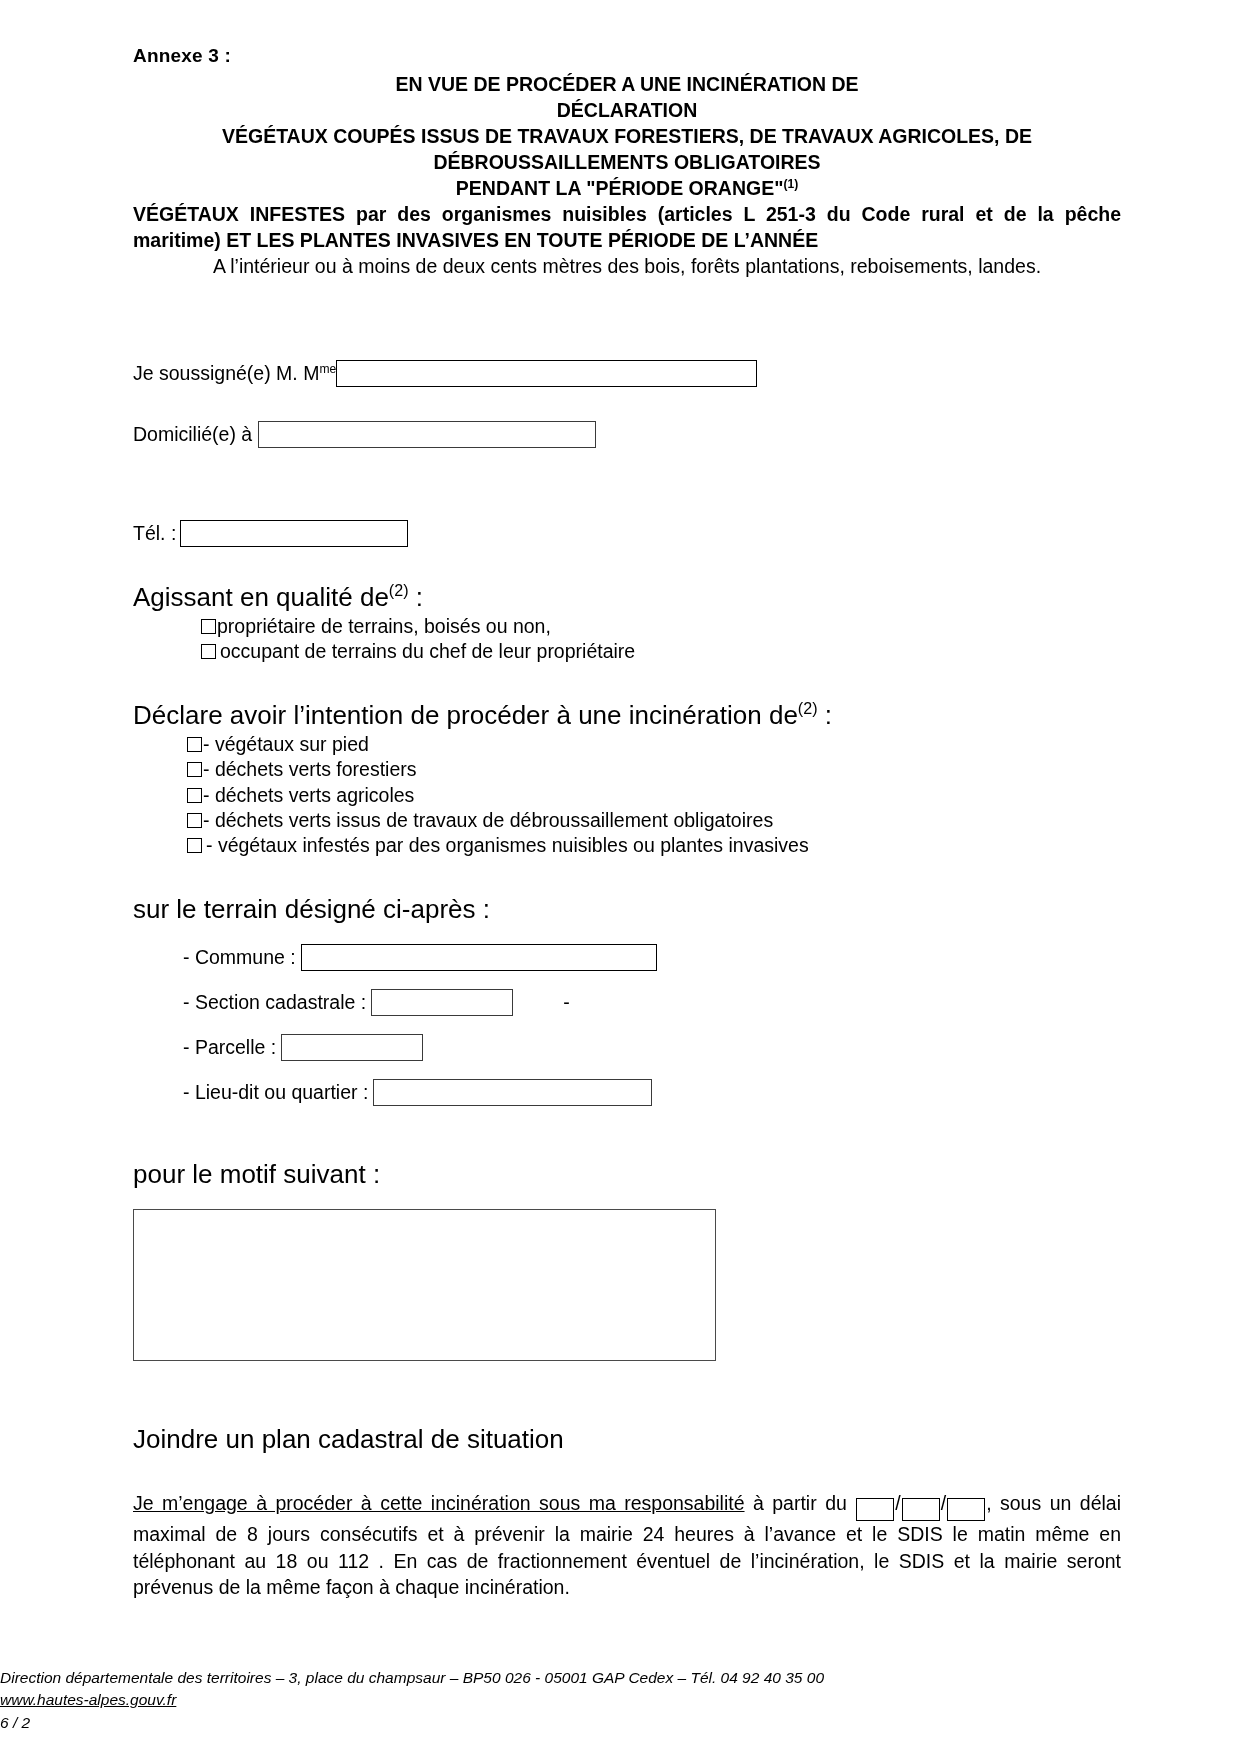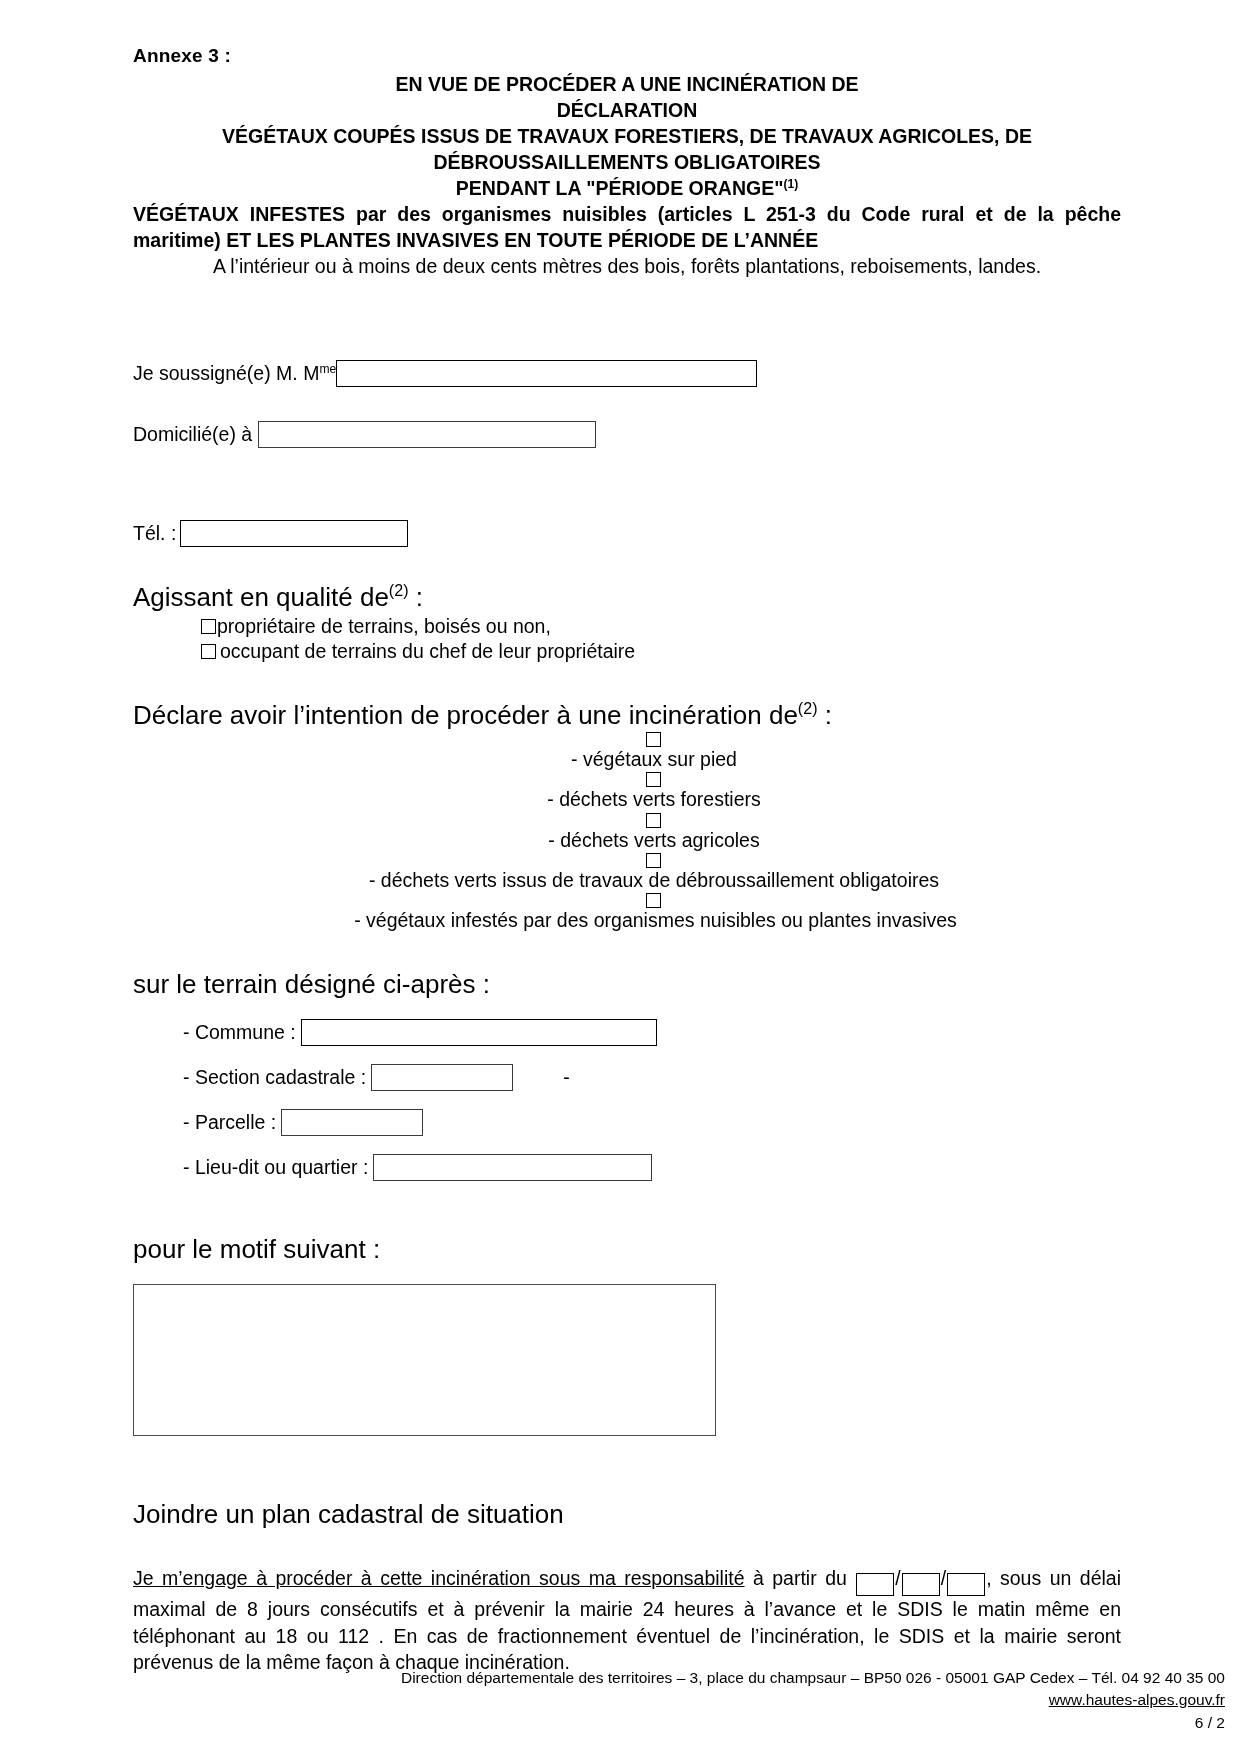--- a/index.html
+++ b/index.html
@@ -104,21 +104,21 @@
   }
 
   
   .cb-line {
     display: flex;
     align-items: center;
     margin: 0;
     line-height: 1.30;
   }
   .cb-line.indent-a { padding-left: 68px; }
-  .cb-line.indent-b { padding-left: 54px; flex-direction: column; }
+  .cb-line.indent-b { padding-left: 54px; }
   .cbox {
     width: 15px;
     height: 15px;
     border: 1.6px solid #000;
     box-sizing: border-box;
     display: inline-block;
     flex: 0 0 auto;
     background: #fff;
     margin-right: 1px;
   }
@@ -167,23 +167,24 @@
     outline: none;
   }
   .slash { font-size: 19.5px; }
 
   
   .footer {
     position: absolute;
     left: 0;
     right: 16px;
     bottom: 36px;
-    text-align: right;
+    text-align: left;
     font-size: 15.5px;
     line-height: 1.45;
+    font-style: italic;
   }
   .footer .url {
     text-decoration: underline;
     display: block;
   }
   .footer .pg { display: block; }
 </style>
 </head>
 <body>
 

